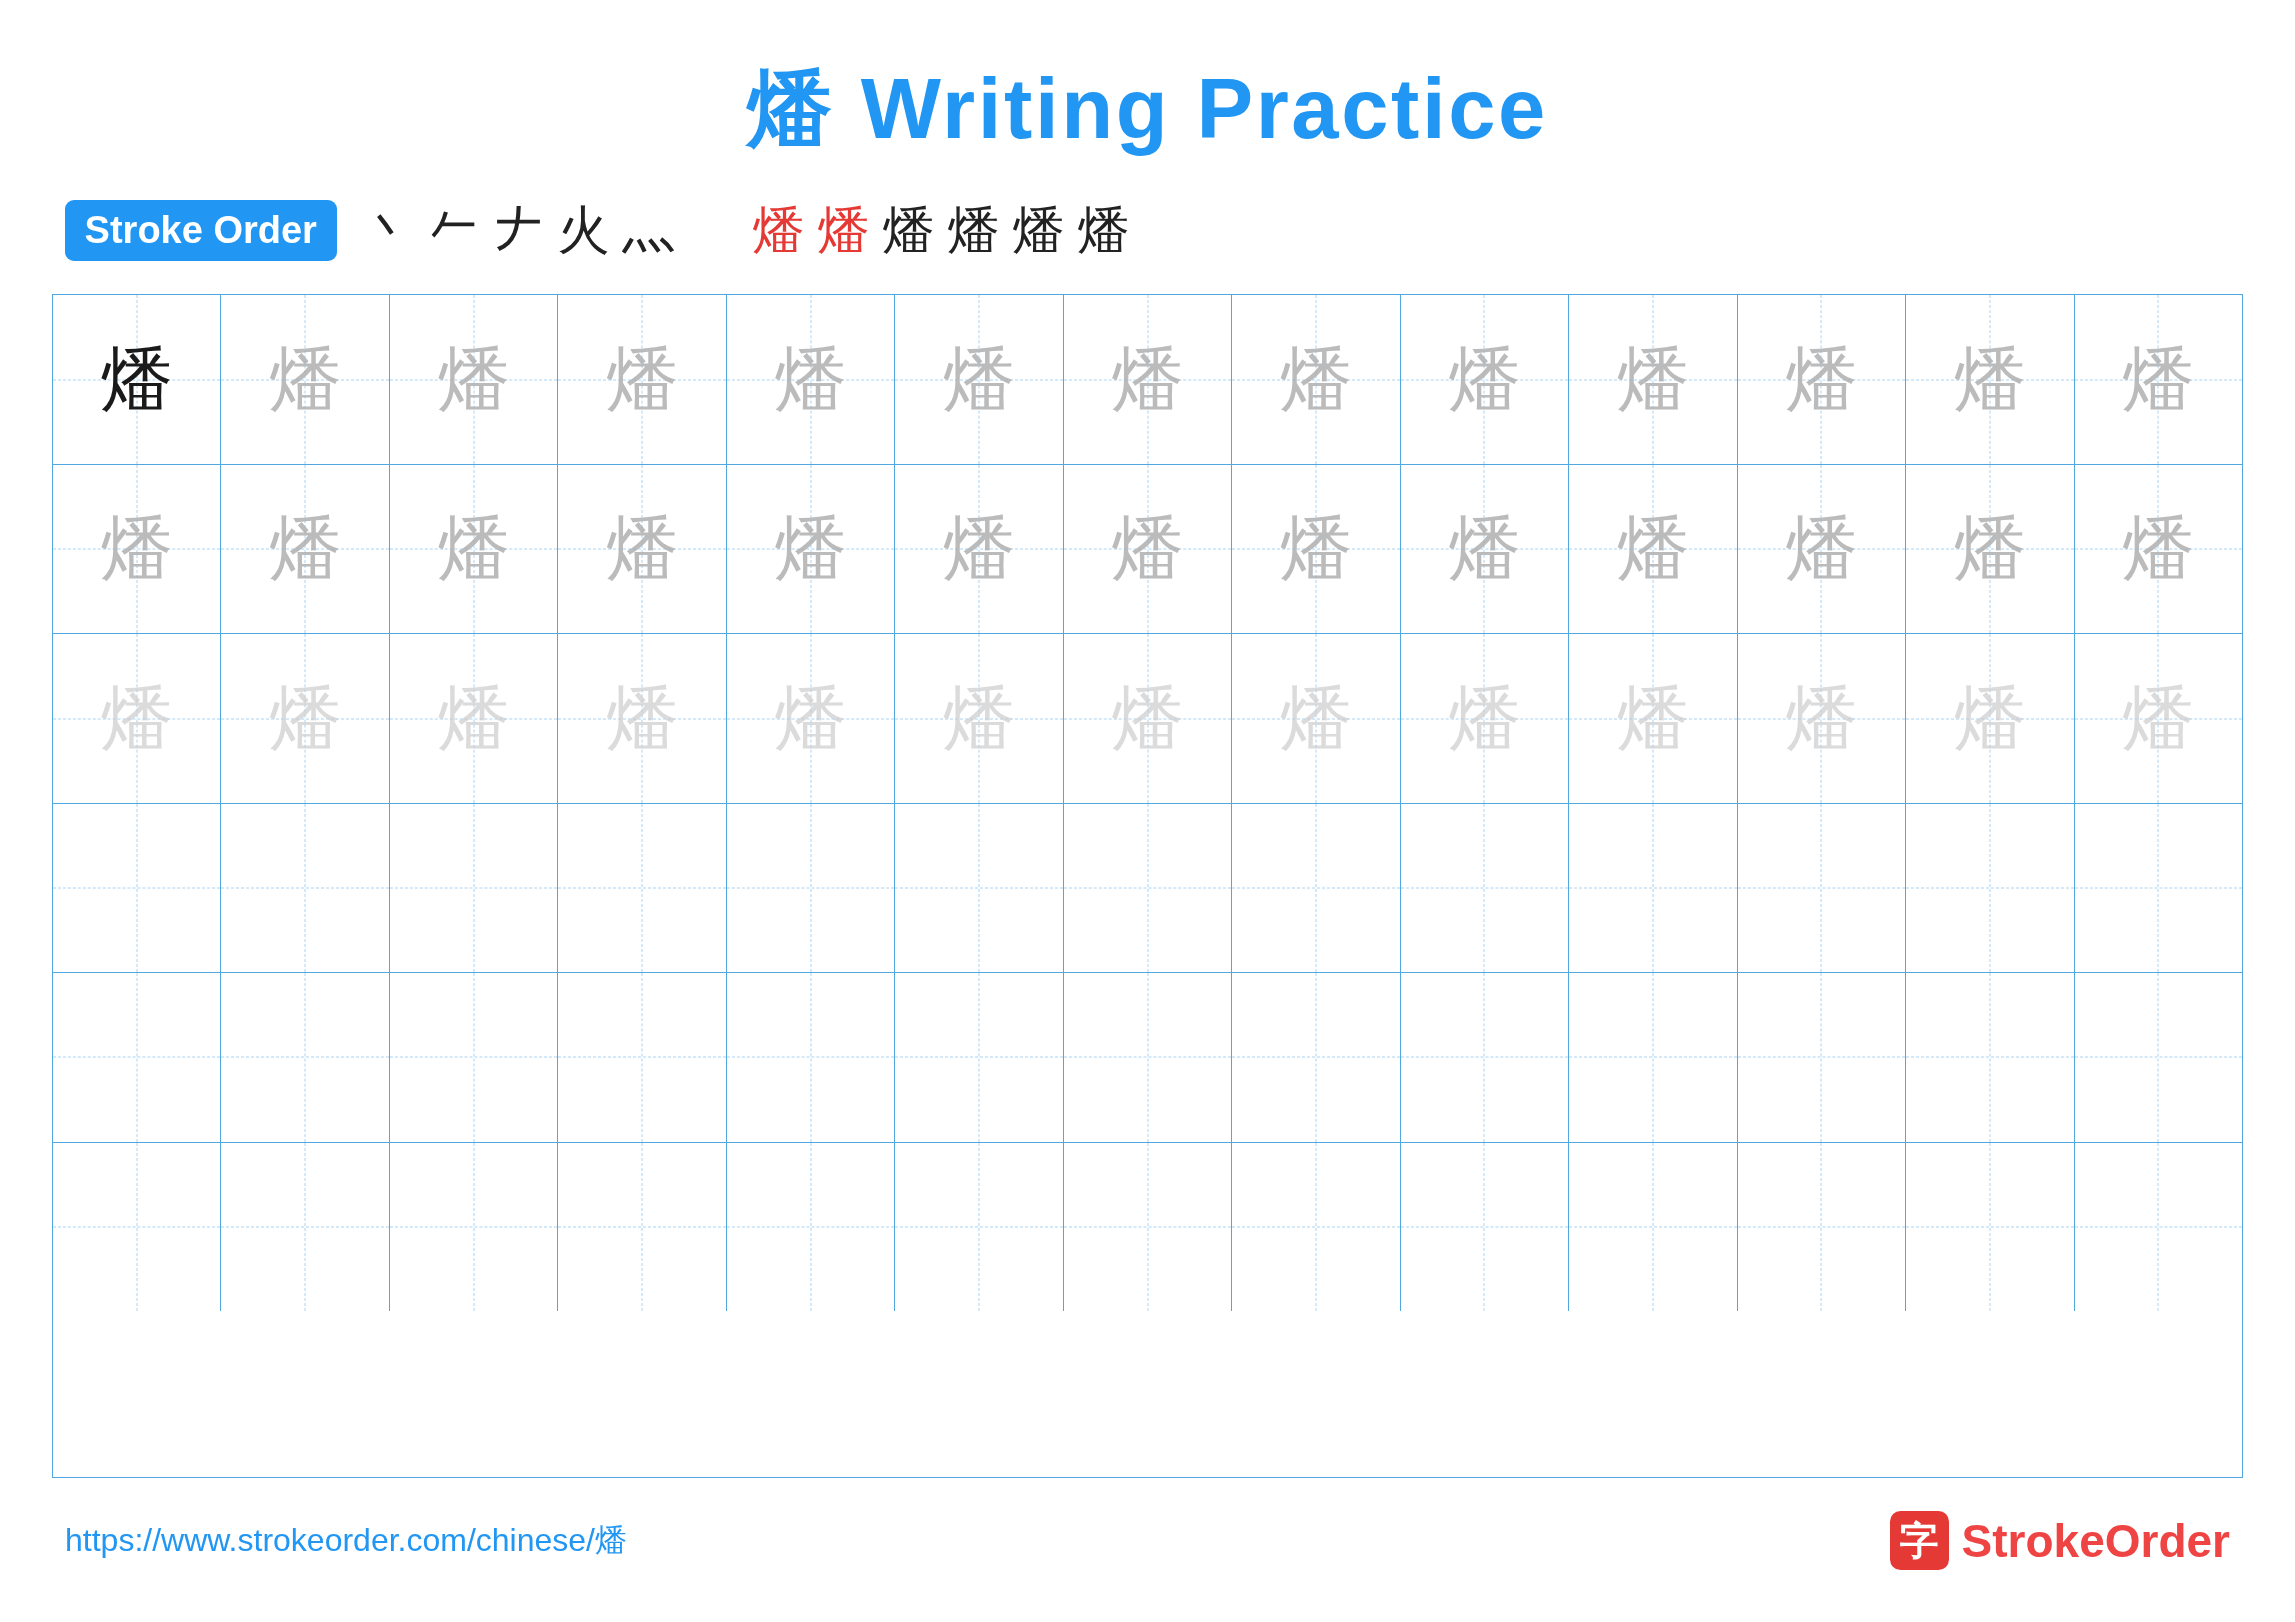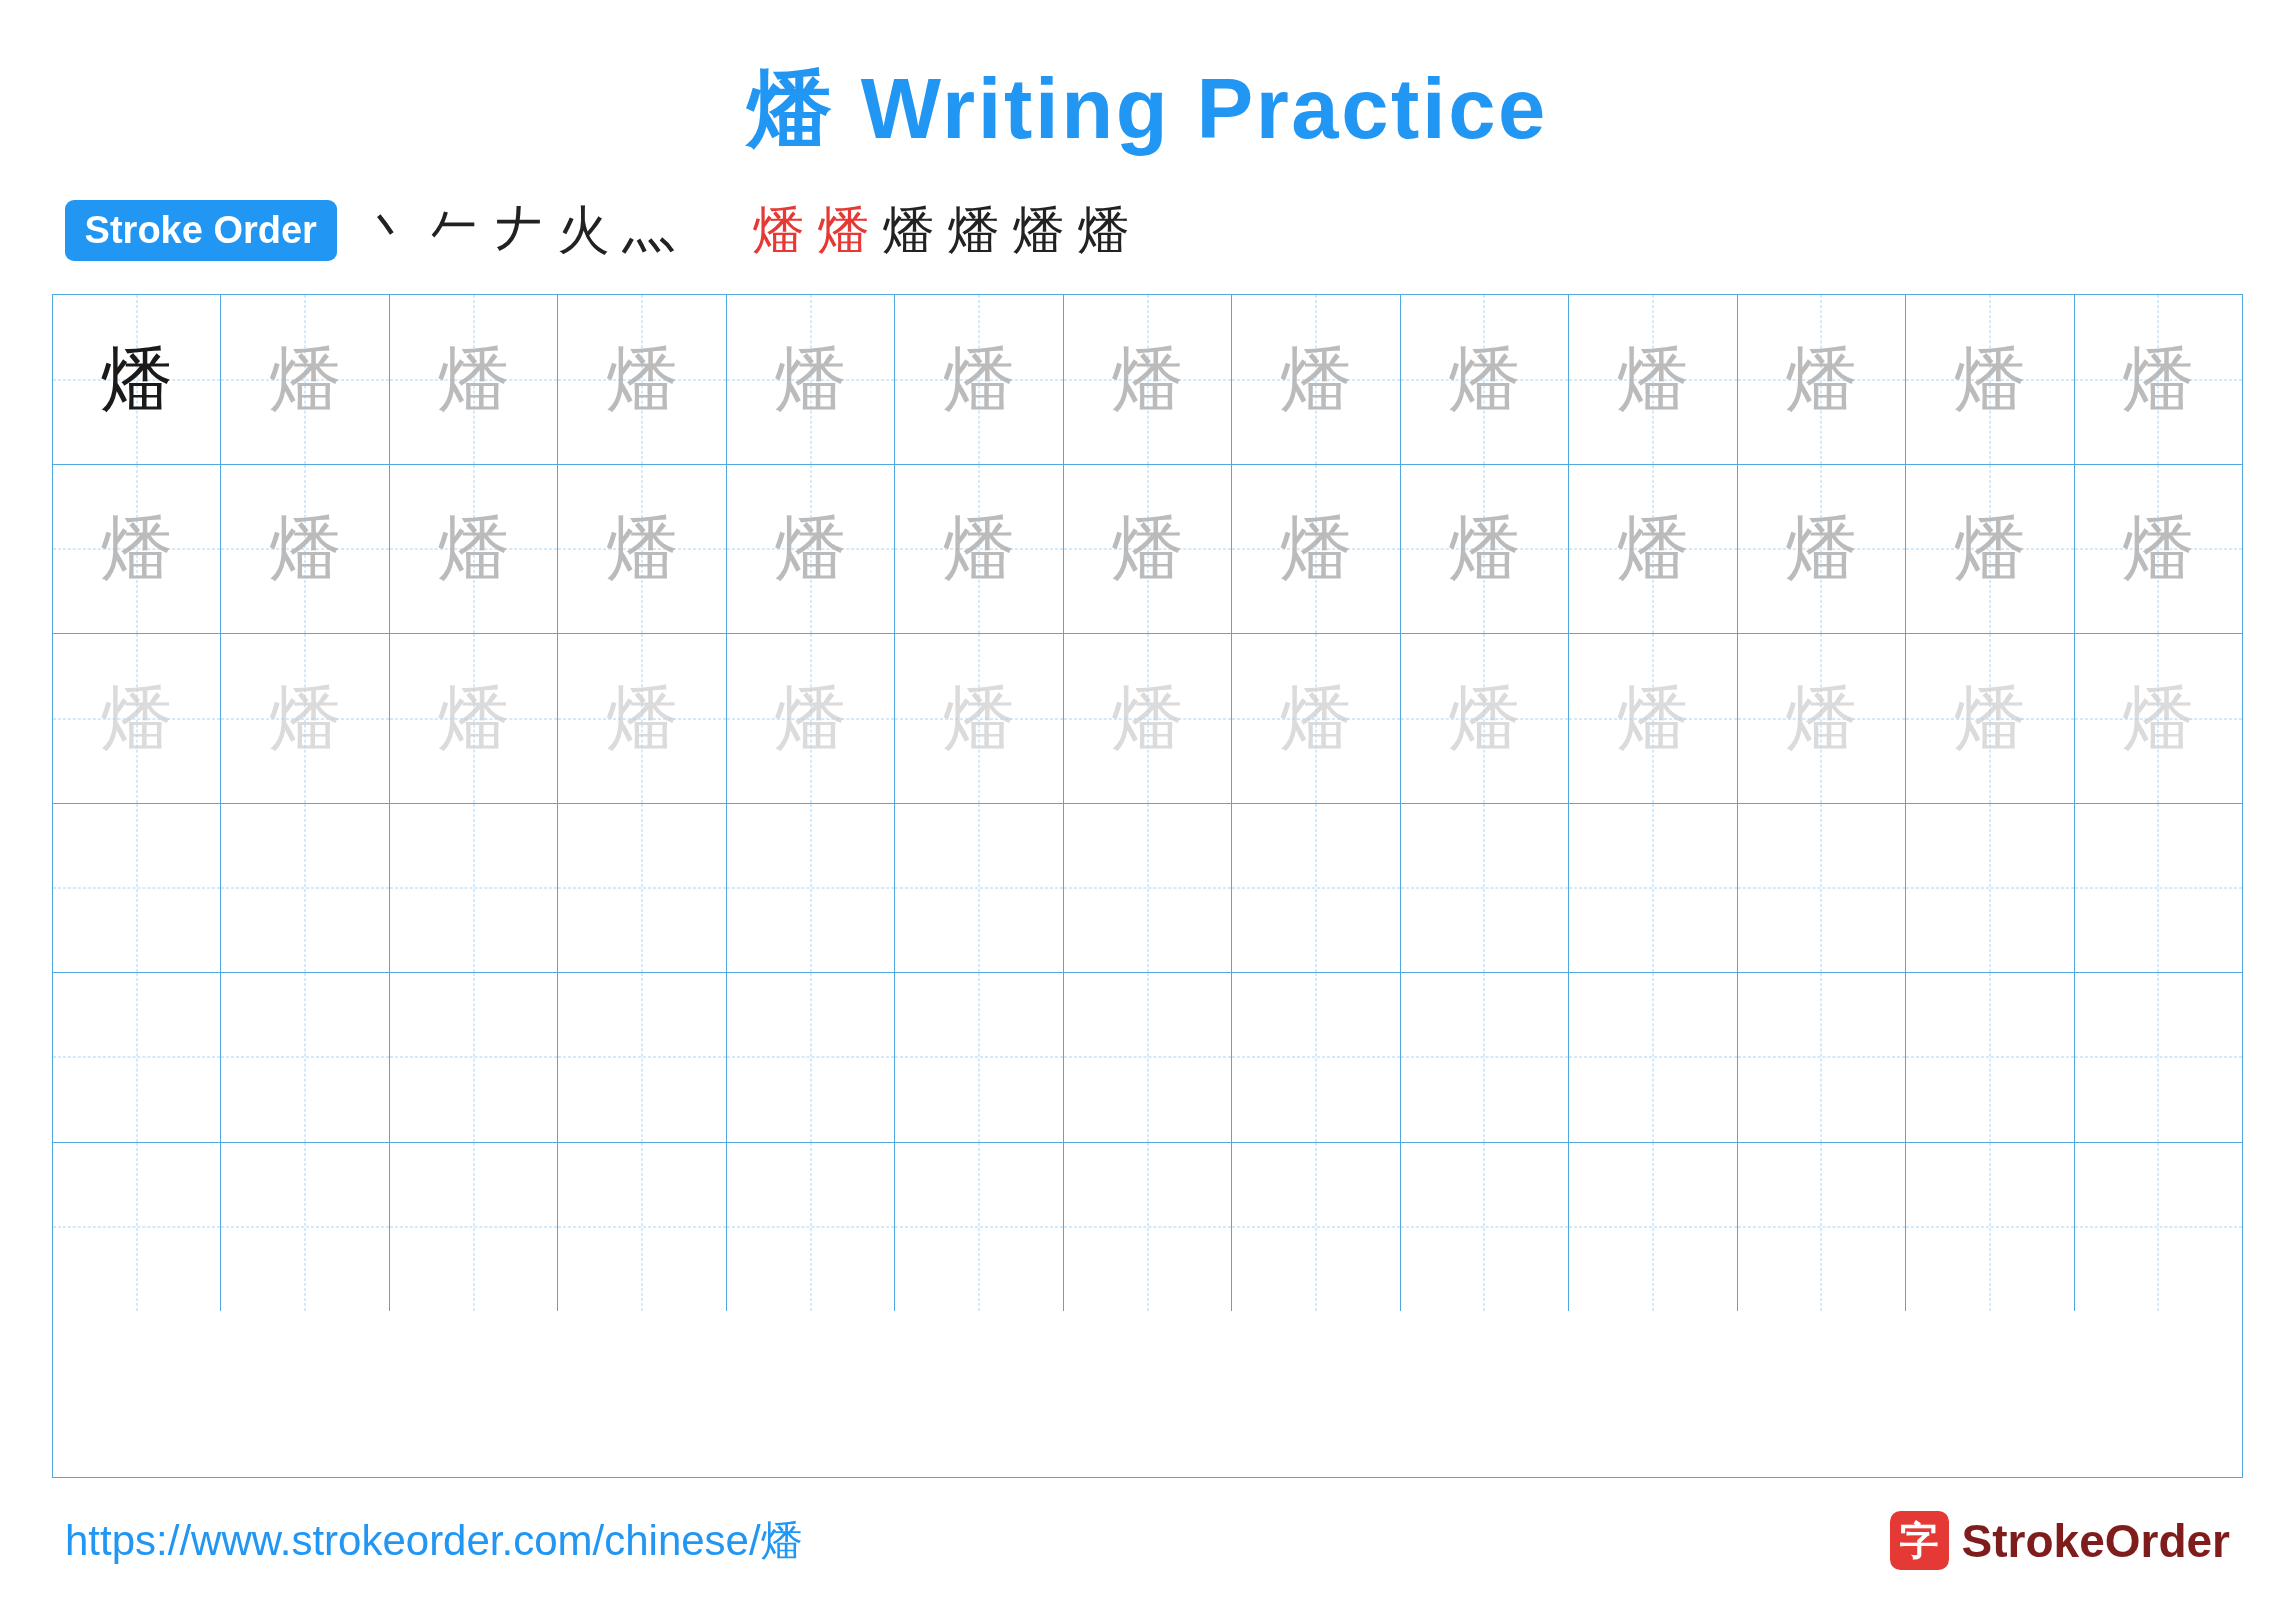--- a/index.html
+++ b/index.html
@@ -144,21 +144,21 @@
     .footer {
       display: flex;
       justify-content: space-between;
       align-items: center;
       width: 100%;
       margin-top: 33px;
       padding: 0 13px;
     }
 
     .footer-url {
-      font-size: 42px;
+      font-size: 32px;
       color: #2196F3;
     }
 
     .footer-logo {
       display: flex;
       align-items: center;
       gap: 13px;
     }
 
     .footer-logo-icon {
@@ -171,21 +171,21 @@
       justify-content: center;
       color: white;
       font-size: 39px;
       font-weight: bold;
       font-family: serif;
     }
 
     .footer-logo-text {
       font-size: 46px;
       font-weight: bold;
-      color: #7f1d1d;
+      color: #ef4444;
     }
 
     .practice-section {
       width: 100%;
       flex: 1;
       display: flex;
       flex-direction: column;
     }
   </style>
 </head>

